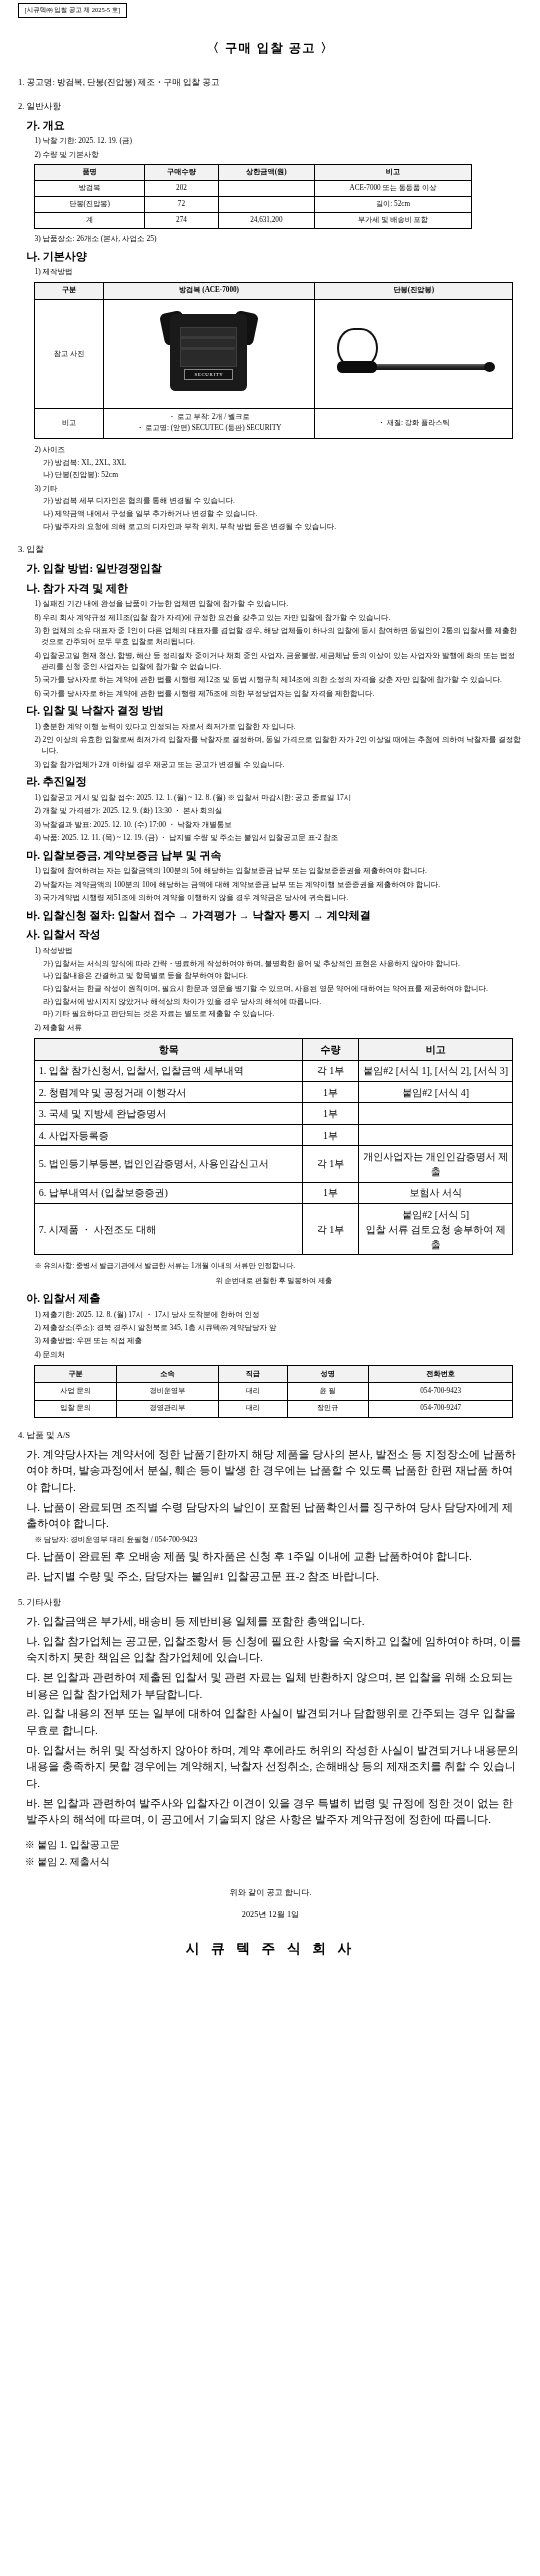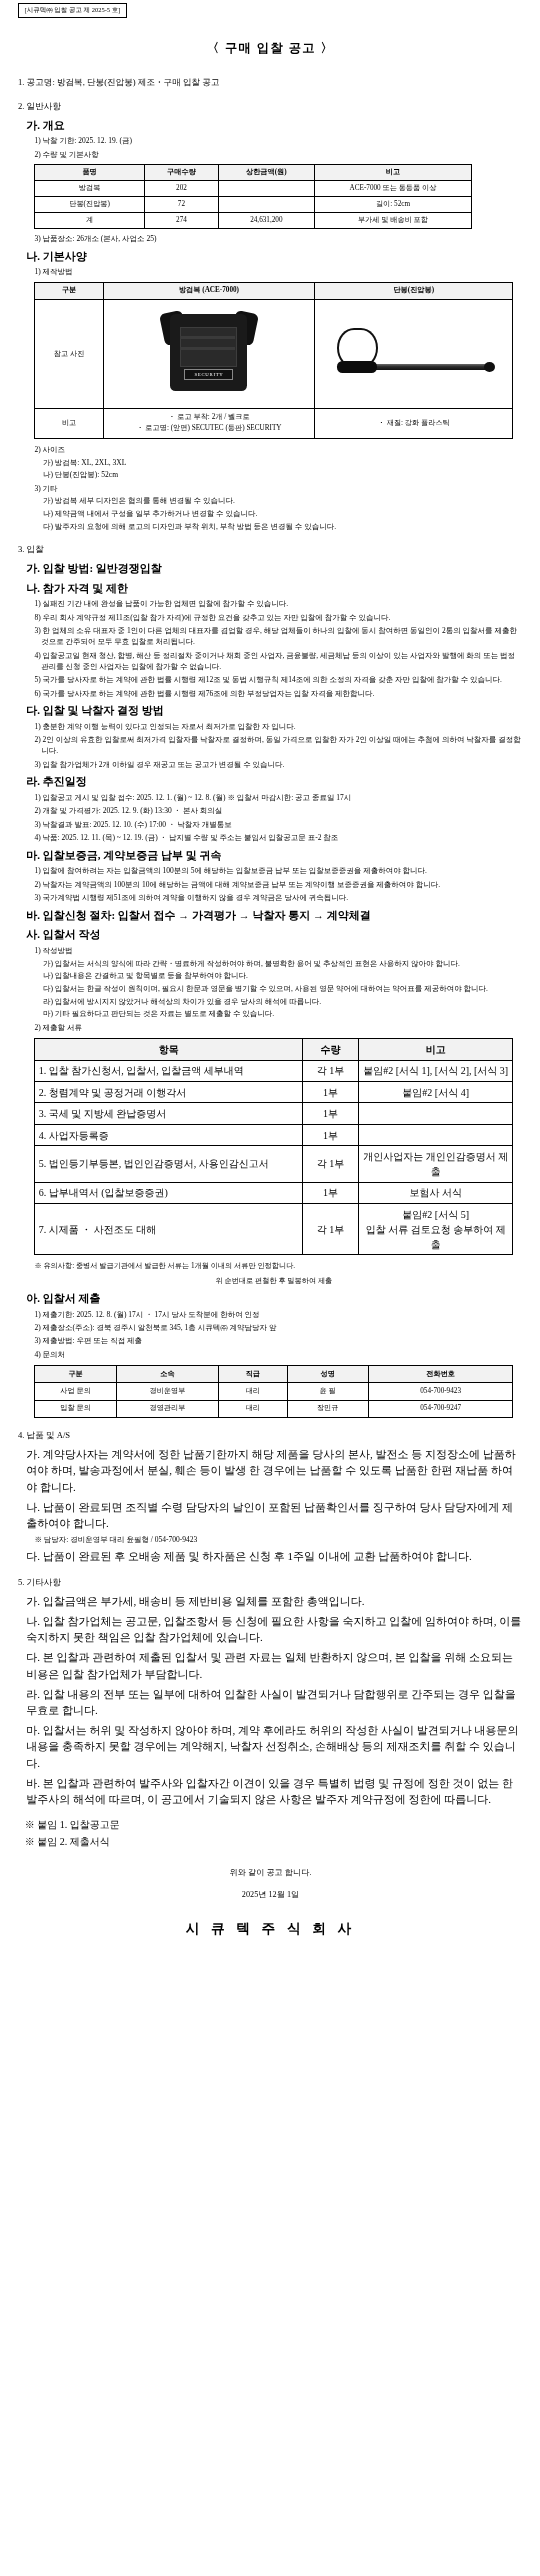--- a/index.html
+++ b/index.html
@@ -318,20 +318,21 @@
       </tr>
     </tbody>
   </table>
 
   
   <h2 class="sec">4. 납품 및 A/S</h2>
   <div class="lv2" style="font-weight:normal">가. 계약당사자는 계약서에 정한 납품기한까지 해당 제품을 당사의 본사, 발전소 등 지정장소에 납품하여야 하며, 발송과정에서 분실, 훼손 등이 발생 한 경우에는 납품할 수 있도록 납품한 한편 재납품 하여야 합니다.</div>
   <div class="lv2" style="font-weight:normal">나. 납품이 완료되면 조직별 수령 담당자의 날인이 포함된 납품확인서를 징구하여 당사 담당자에게 제출하여야 합니다.</div>
   <div class="lv3">※ 담당자: 경비운영부 대리 윤필형 / 054-700-9423</div>
   <div class="lv2" style="font-weight:normal">다. 납품이 완료된 후 오배송 제품 및 하자품은 신청 후 1주일 이내에 교환 납품하여야 합니다.</div>
+  <div class="lv2" style="font-weight:normal">라. 납지별 수량 및 주소, 담당자는 붙임#1 입찰공고문 표-2 참조 바랍니다.</div>
 
   
   <h2 class="sec">5. 기타사항</h2>
   <div class="lv2" style="font-weight:normal">가. 입찰금액은 부가세, 배송비 등 제반비용 일체를 포함한 총액입니다.</div>
   <div class="lv2" style="font-weight:normal">나. 입찰 참가업체는 공고문, 입찰조항서 등 신청에 필요한 사항을 숙지하고 입찰에 임하여야 하며, 이를 숙지하지 못한 책임은 입찰 참가업체에 있습니다.</div>
   <div class="lv2" style="font-weight:normal">다. 본 입찰과 관련하여 제출된 입찰서 및 관련 자료는 일체 반환하지 않으며, 본 입찰을 위해 소요되는 비용은 입찰 참가업체가 부담합니다.</div>
   <div class="lv2" style="font-weight:normal">라. 입찰 내용의 전부 또는 일부에 대하여 입찰한 사실이 발견되거나 담합행위로 간주되는 경우 입찰을 무효로 합니다.</div>
   <div class="lv2" style="font-weight:normal">마. 입찰서는 허위 및 작성하지 않아야 하며, 계약 후에라도 허위의 작성한 사실이 발견되거나 내용문의 내용을 충족하지 못할 경우에는 계약해지, 낙찰자 선정취소, 손해배상 등의 제재조치를 취할 수 있습니다.</div>
   <div class="lv2" style="font-weight:normal">바. 본 입찰과 관련하여 발주사와 입찰자간 이견이 있을 경우 특별히 법령 및 규정에 정한 것이 없는 한 발주사의 해석에 따르며, 이 공고에서 기술되지 않은 사항은 발주자 계약규정에 정한에 따릅니다.</div>
 

